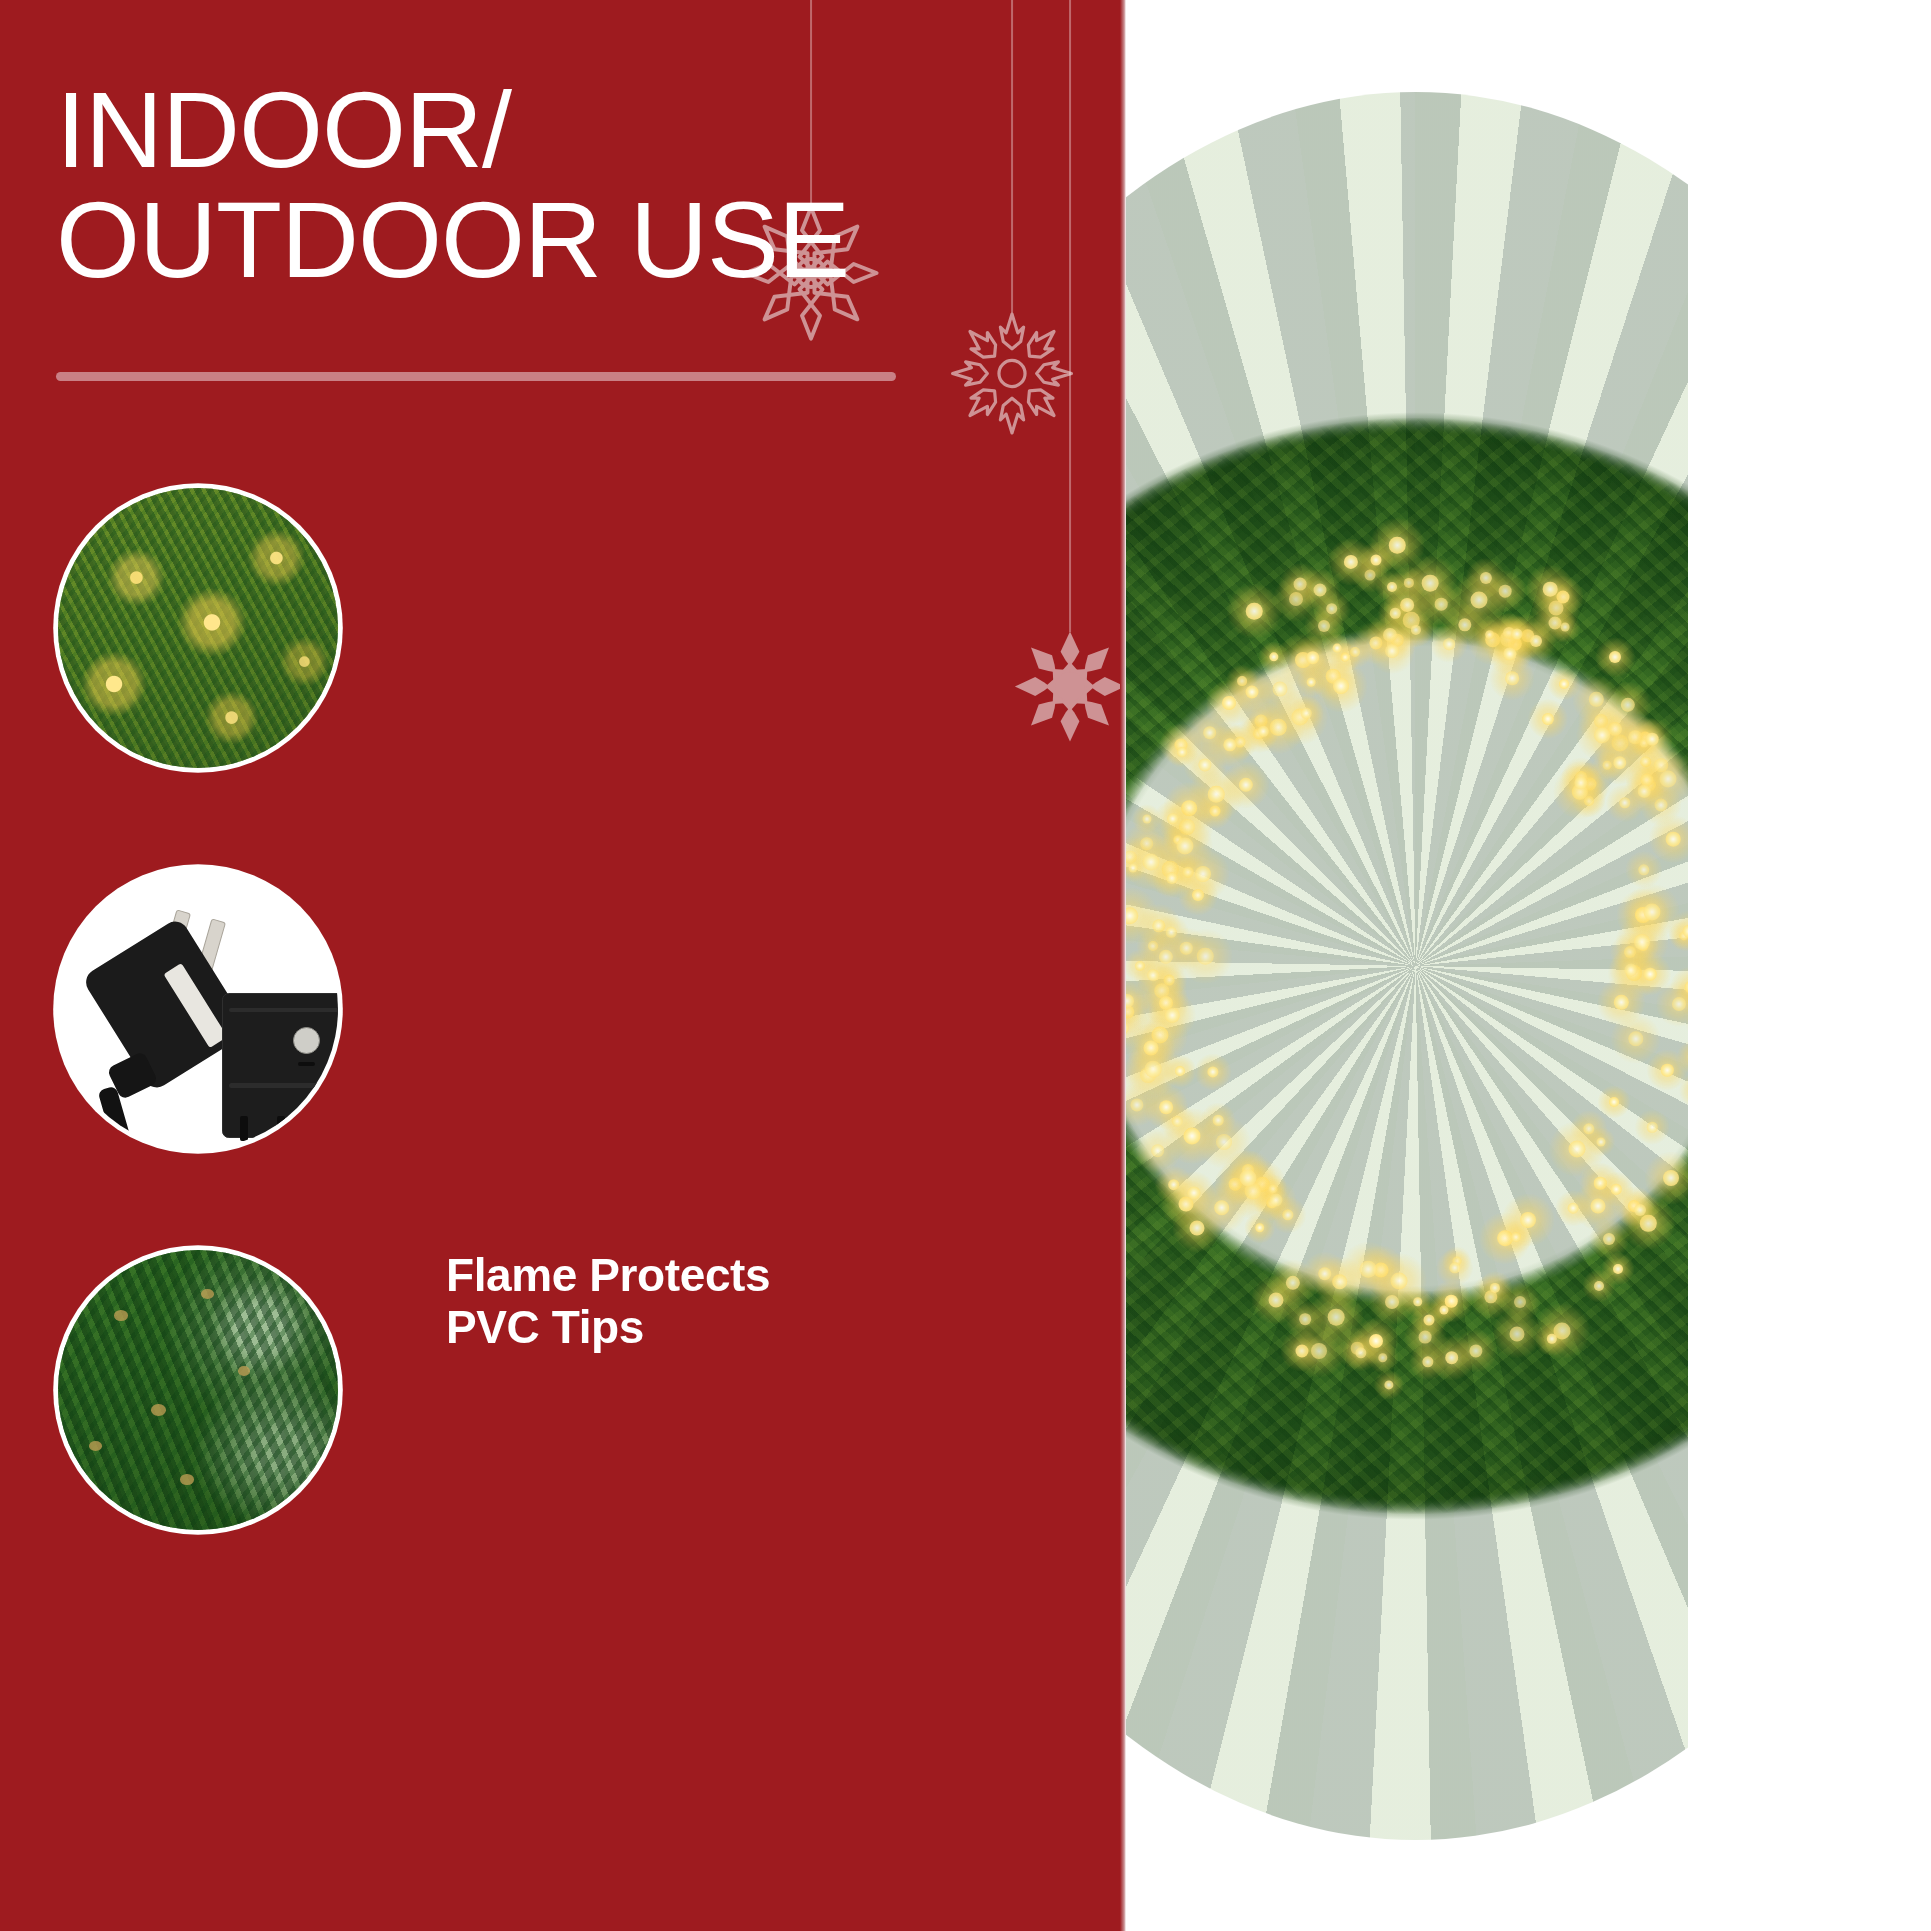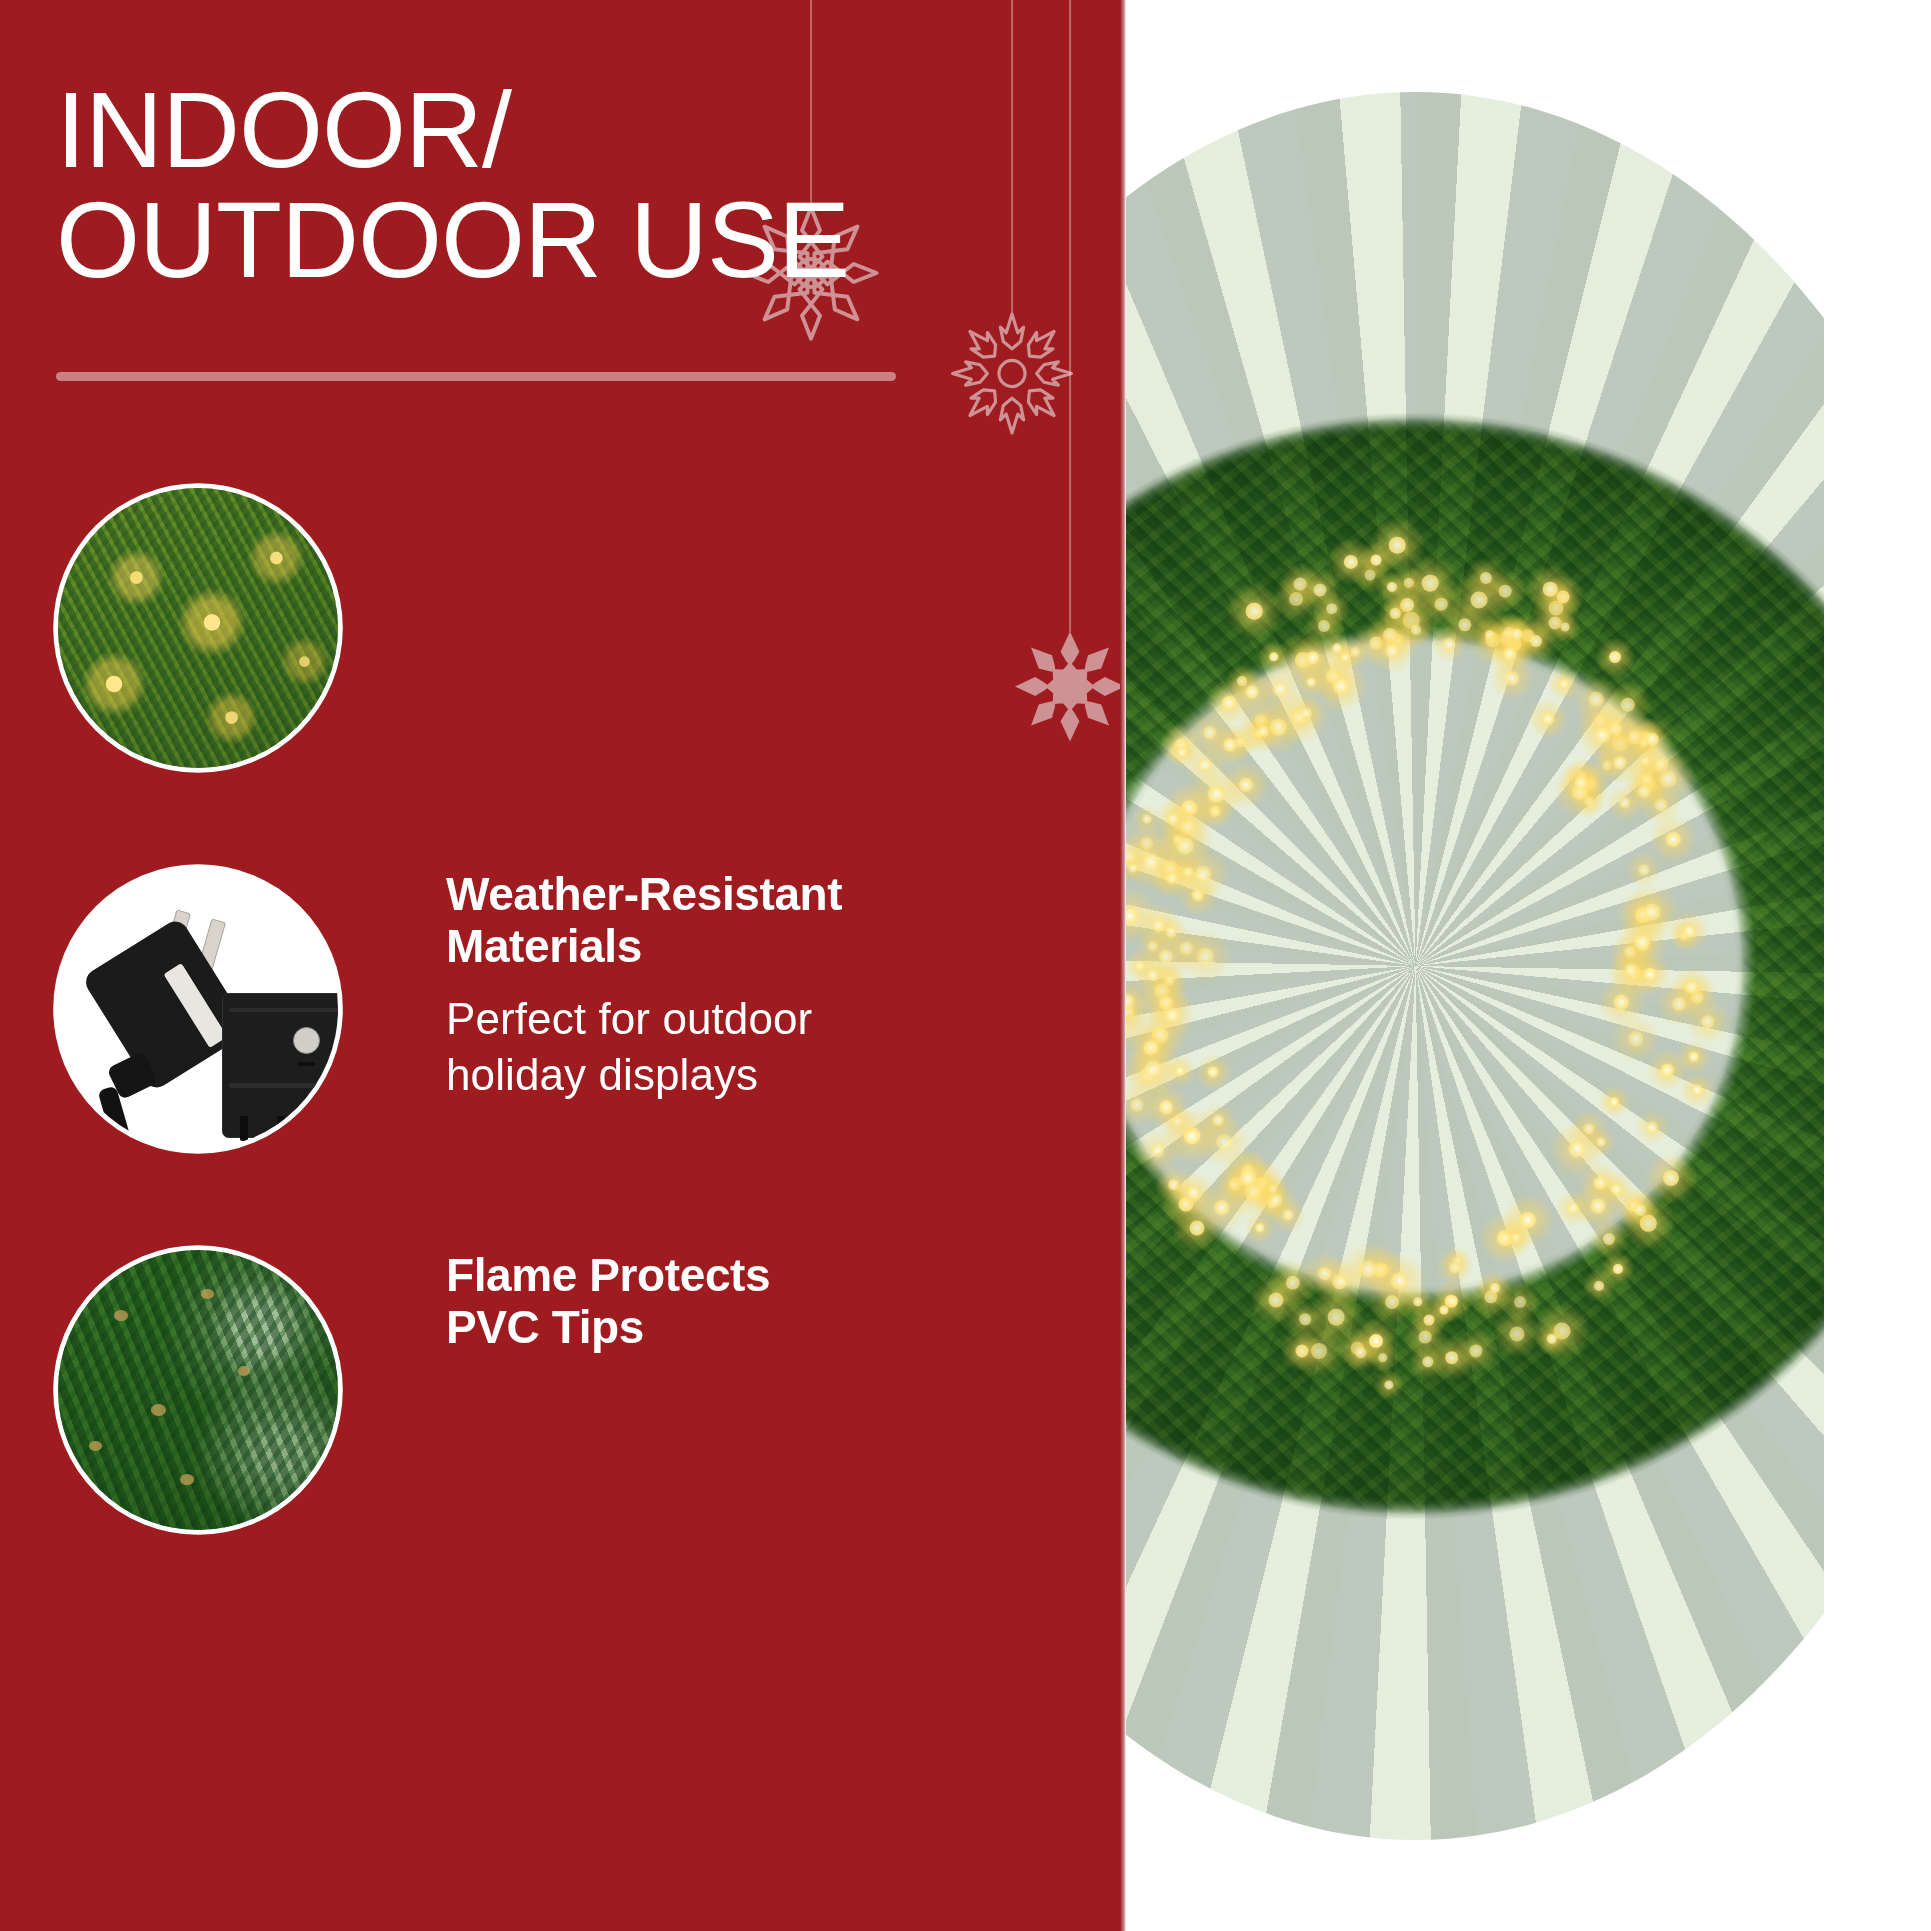--- a/index.html
+++ b/index.html
@@ -5,21 +5,21 @@
   * { margin:0; padding:0; box-sizing:border-box; }
   html,body { width:1931px; height:1931px; }
   body {
     font-family:"Liberation Sans", sans-serif;
     background:#ffffff;
     overflow:hidden;
     position:relative;
   }
 
   
-  #canvas { position:absolute; inset:0; width:1824px; height:1931px; overflow:hidden; background:#f0abfc; }
+  #canvas { position:absolute; inset:0; width:1688px; height:1931px; overflow:hidden; background:#f0abfc; }
 
   
   .red-panel {
     position:absolute; left:0; top:0; width:1126px; height:1931px;
     background:#9E1B1F; overflow:hidden;
   }
   .red-panel-edge {
     position:absolute; left:1120px; top:0; width:5.8px; height:1931px;
     background:linear-gradient(to right,#9E1B1F,#c98f92 70%,#ffffff);
   }
@@ -312,26 +312,20 @@
 
             <div class="timer-box" style="left:164px; top:124px; width:127px; height:145px;">
               <div class="timer-band" style="left:5.8px; top:13.5px; width:116px;"></div>
               <div class="timer-band" style="left:5.8px; top:89px; width:116px;"></div>
               <div class="timer-button" style="left:70px; top:33px; width:27px; height:27px;"></div>
               <div class="timer-slot" style="left:75px; top:68px; width:17.4px; height:3.9px;"></div>
               <div class="timer-slot" style="left:17.4px; top:122px; width:7.7px; height:25px;"></div>
               <div class="timer-slot" style="left:54px; top:122px; width:7.7px; height:25px;"></div>
             </div>
           </div>
-        </div>
-        <div class="feature-text">
-          <div class="feature-title">Weather-Resistant
-Materials</div>
-          <div class="feature-body">Perfect for outdoor
-holiday displays</div>
         </div>
       </div>
 
       <div class="feature">
         <div class="feature-circle">
           <div class="img-fill photo-pvc">
             <div class="pvc-tip" style="left:56px; top:60px; width:13.5px; height:10.6px;"></div>
             <div class="pvc-tip" style="left:143px; top:39px; width:12.6px; height:9.7px;"></div>
             <div class="pvc-tip" style="left:93px; top:154px; width:14.5px; height:11.6px;"></div>
             <div class="pvc-tip" style="left:31px; top:191px; width:12.6px; height:9.7px;"></div>

